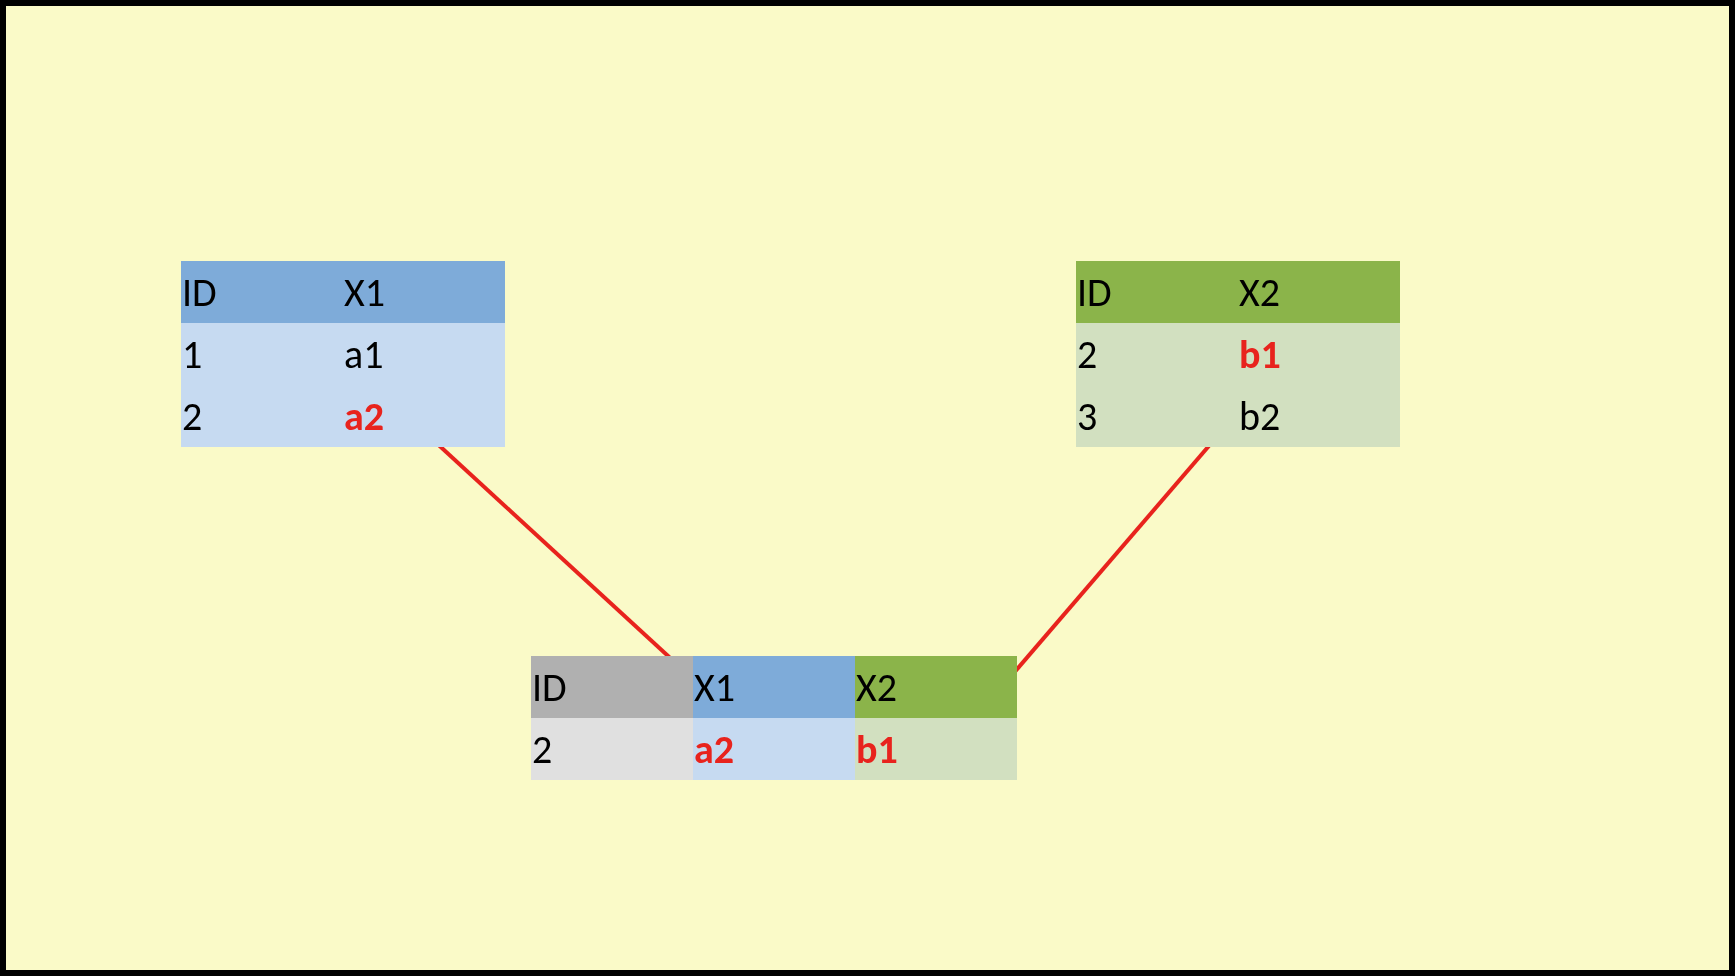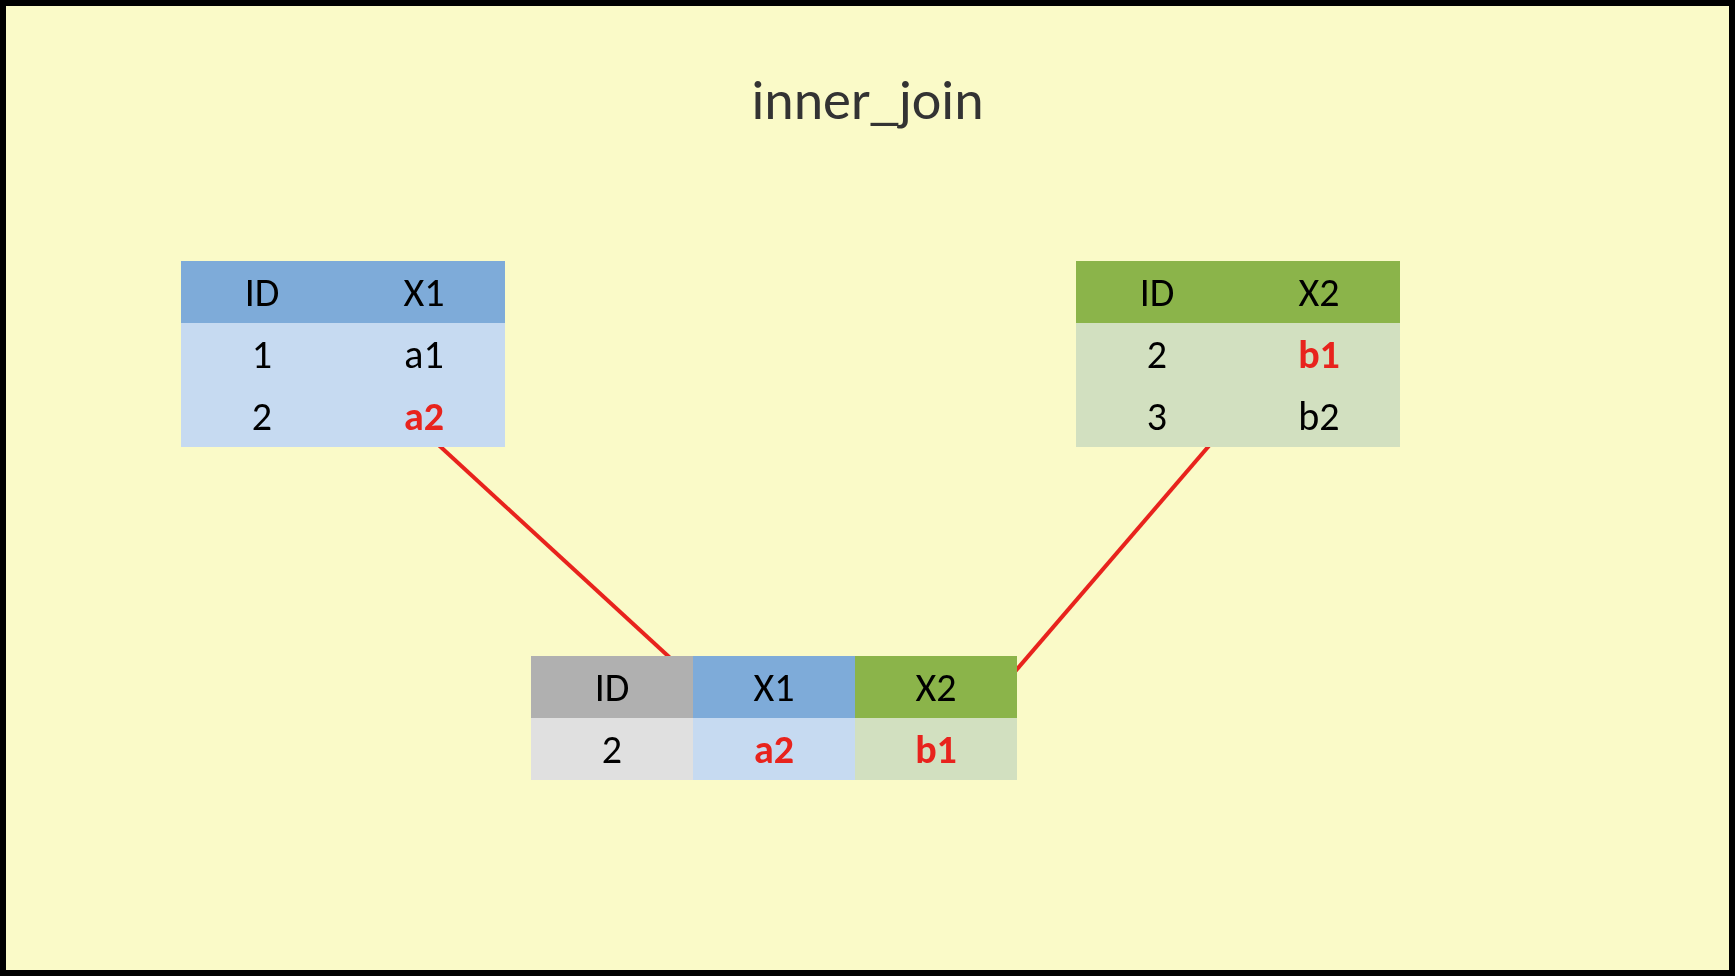--- a/index.html
+++ b/index.html
@@ -23,21 +23,21 @@
     text-align: center;
     font-size: 56px;
     color: #333;
   }
   table {
     border-collapse: collapse;
     position: absolute;
     font-size: 40px;
   }
   td, th {
-    text-align: center;
+    text-align: left;
     font-weight: normal;
     height: 60px;
     width: 160px;
   }
   
   .tbl-left th { background: #7EABD9; }
   .tbl-left td { background: #C6DAF1; }
   
   .tbl-right th { background: #8BB44A; }
   .tbl-right td { background: #D2E0C0; }
@@ -54,21 +54,20 @@
     top: 0; left: 0;
     width: 100%;
     height: 100%;
     pointer-events: none;
   }
 </style>
 </head>
 <body>
 
 <div class="canvas">
-  <div class="title">inner_join</div>
 
   <svg class="lines" viewBox="0 0 1723 964">
     <line x1="425" y1="432" x2="760" y2="740" stroke="#E8231D" stroke-width="4"></line>
     <line x1="1263" y1="370" x2="945" y2="740" stroke="#E8231D" stroke-width="4"></line>
   </svg>
 
   <table class="tbl-left" style="left:175px; top:255px;">
     <tbody>
         <tr>
       <th>ID</th>

